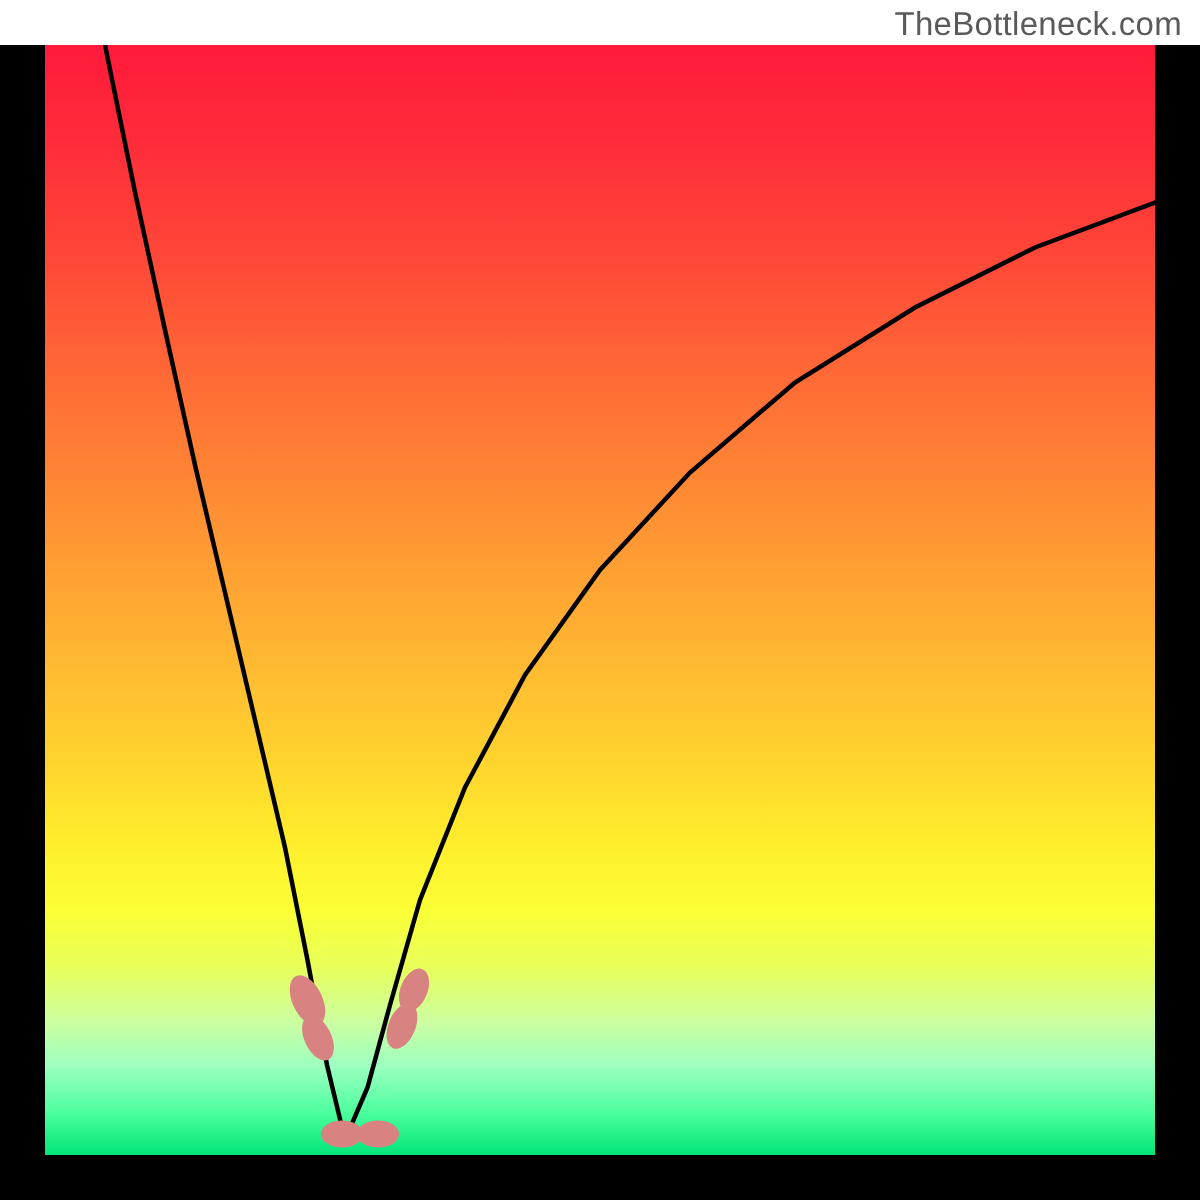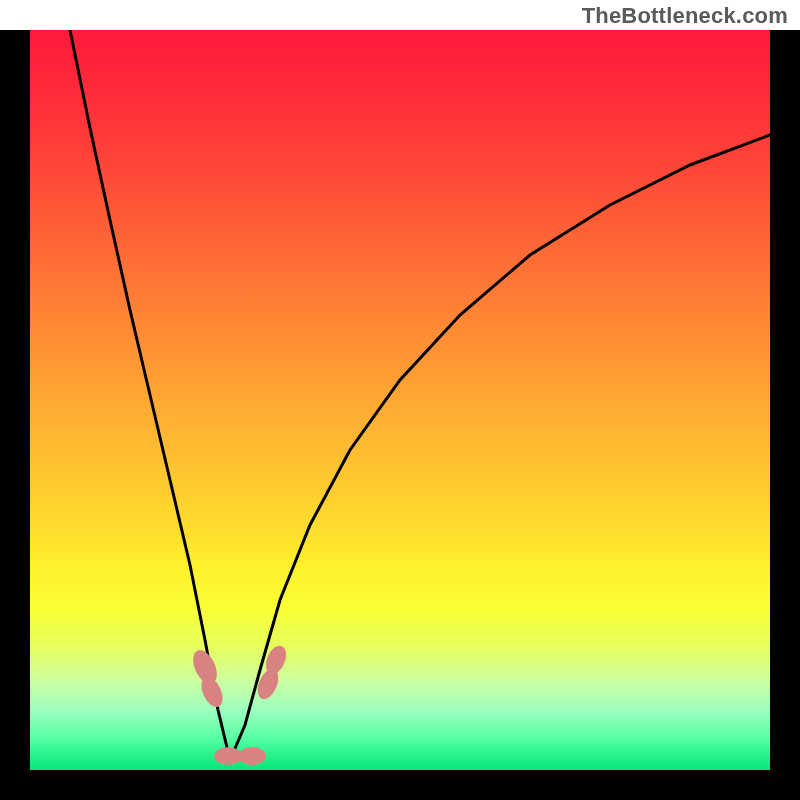--- a/index.html
+++ b/index.html
@@ -51,21 +51,21 @@
     width: 800px;
     height: 30px;
     background: #fff;
   }
   .watermark {
     position: absolute;
     top: 3px;
     right: 12px;
     color: #5a5a5a;
     font-size: 22px;
-    font-weight: 700;
+    font-weight: 400;
     letter-spacing: 0.2px;
   }
   .left-bar {
     position: absolute;
     left: 0; top: 30px;
     width: 30px; height: 770px;
     background: #000;
   }
   .right-bar {
     position: absolute;

